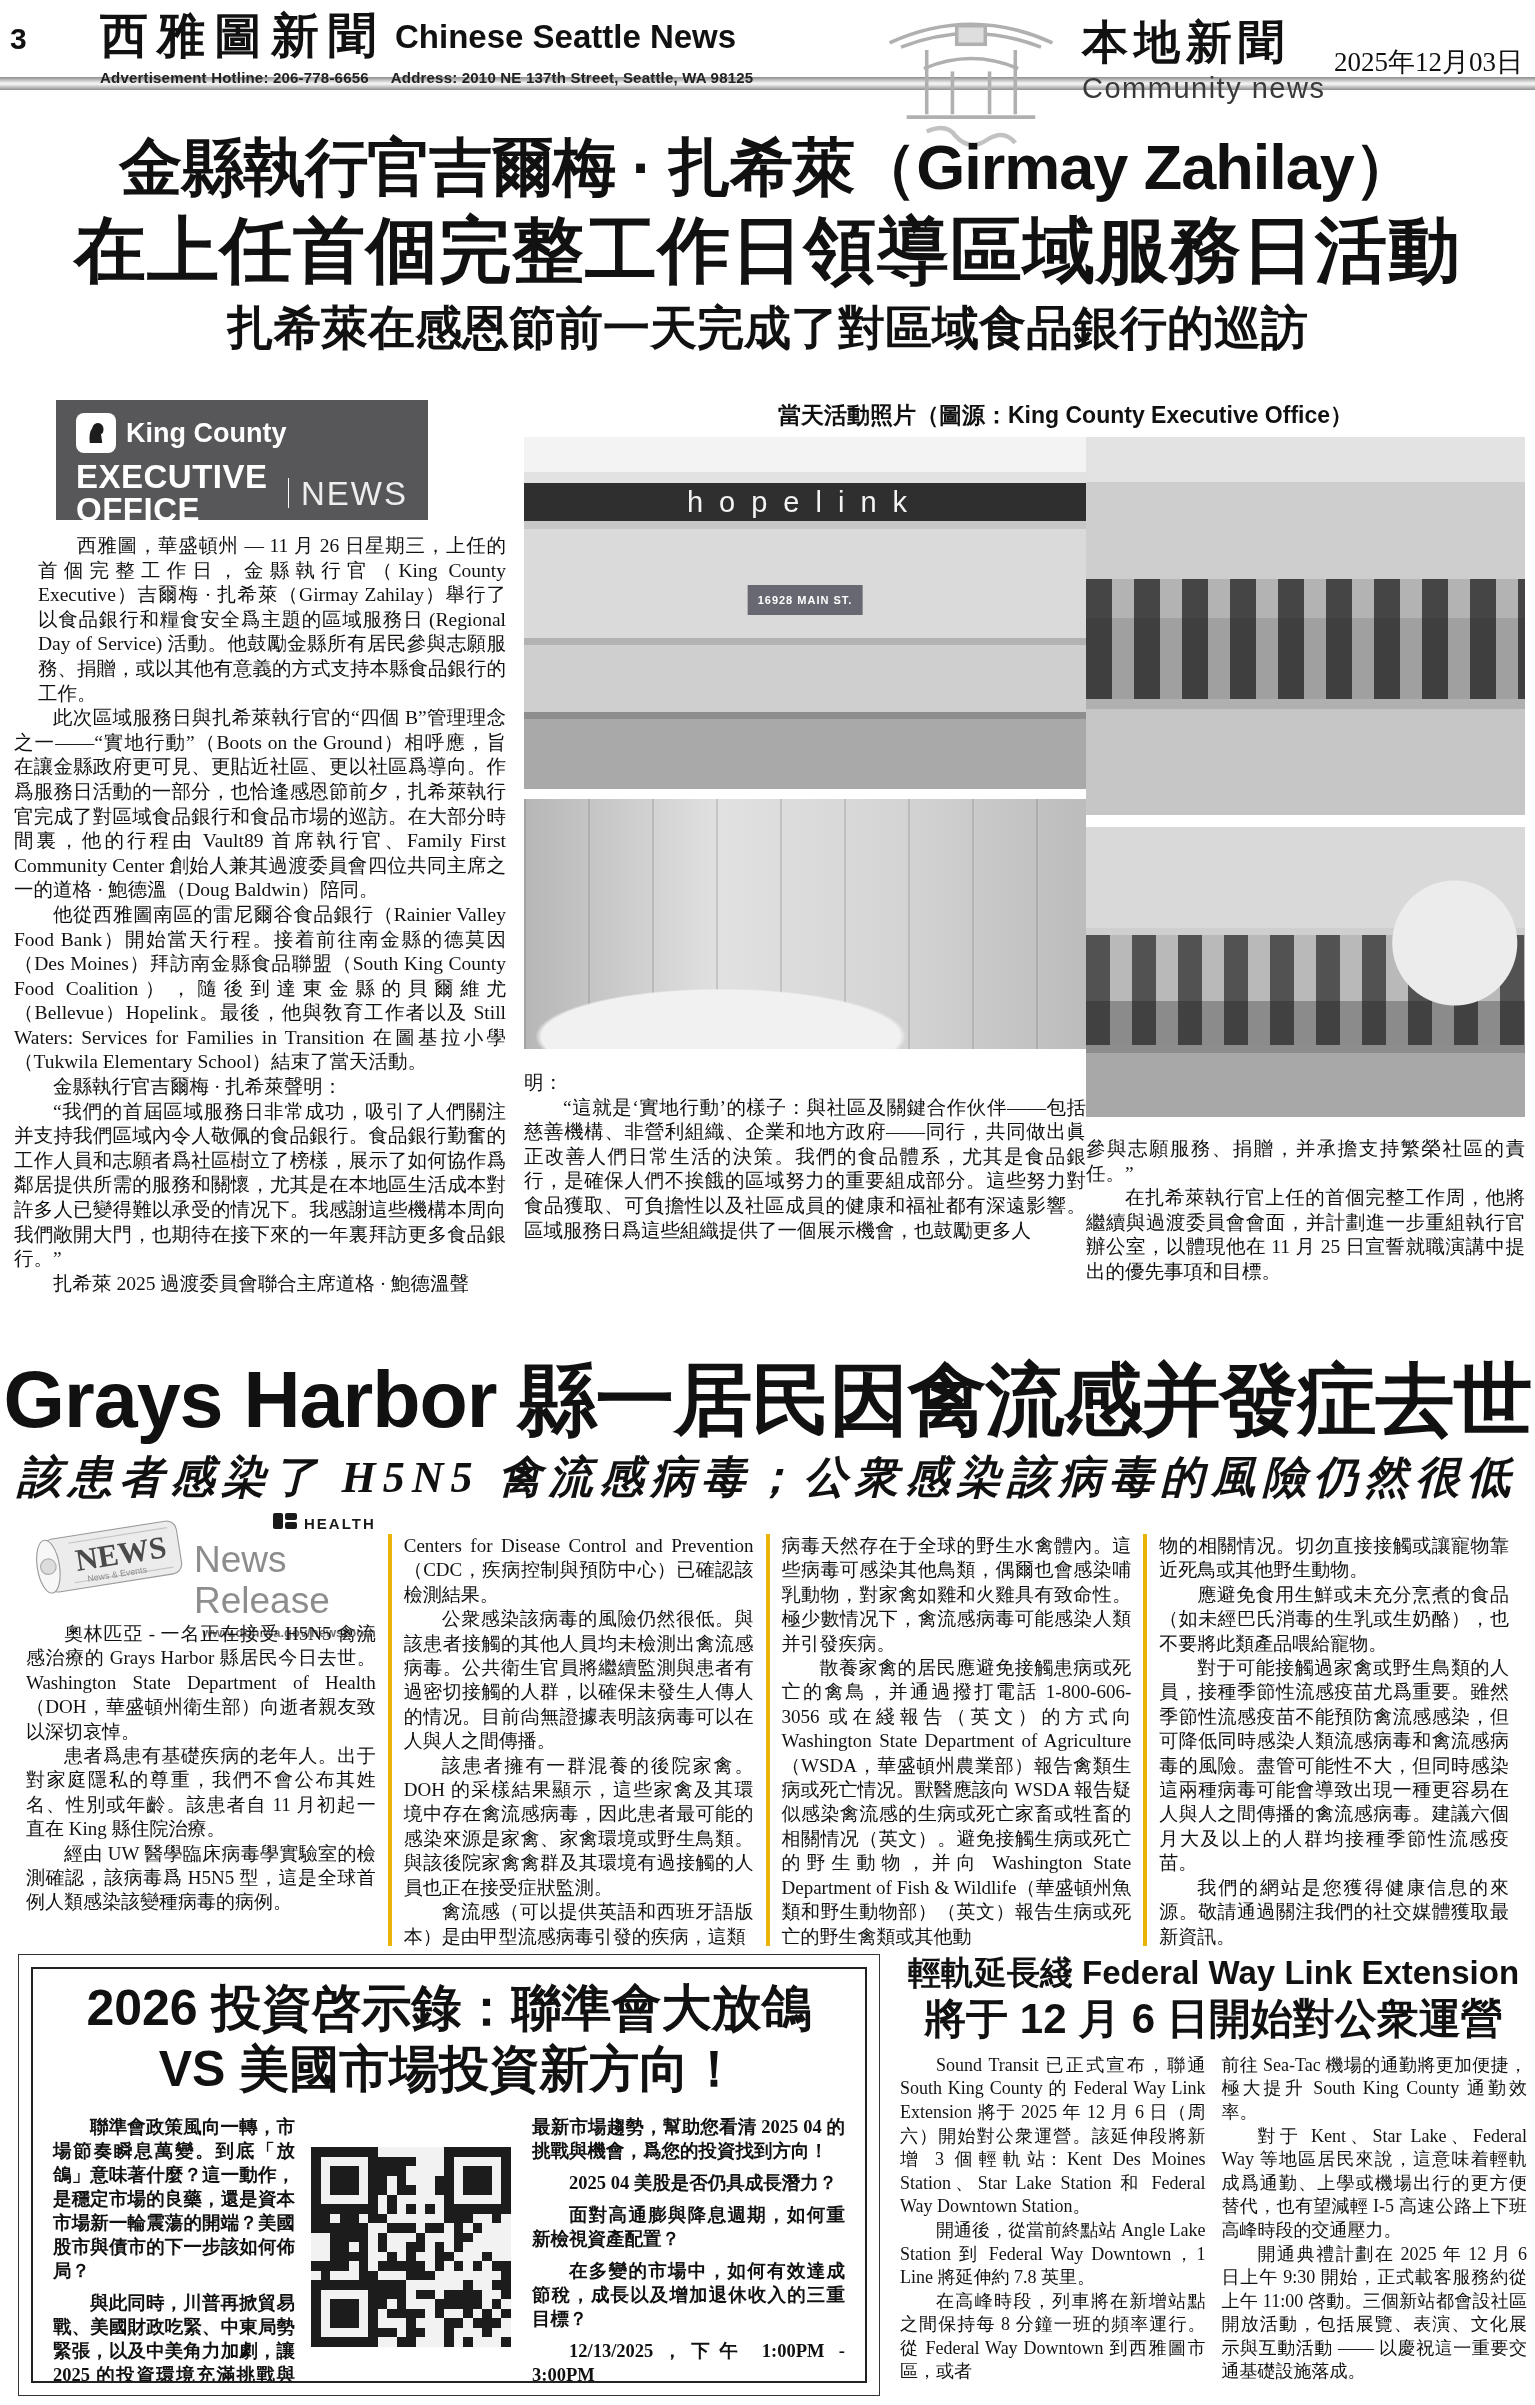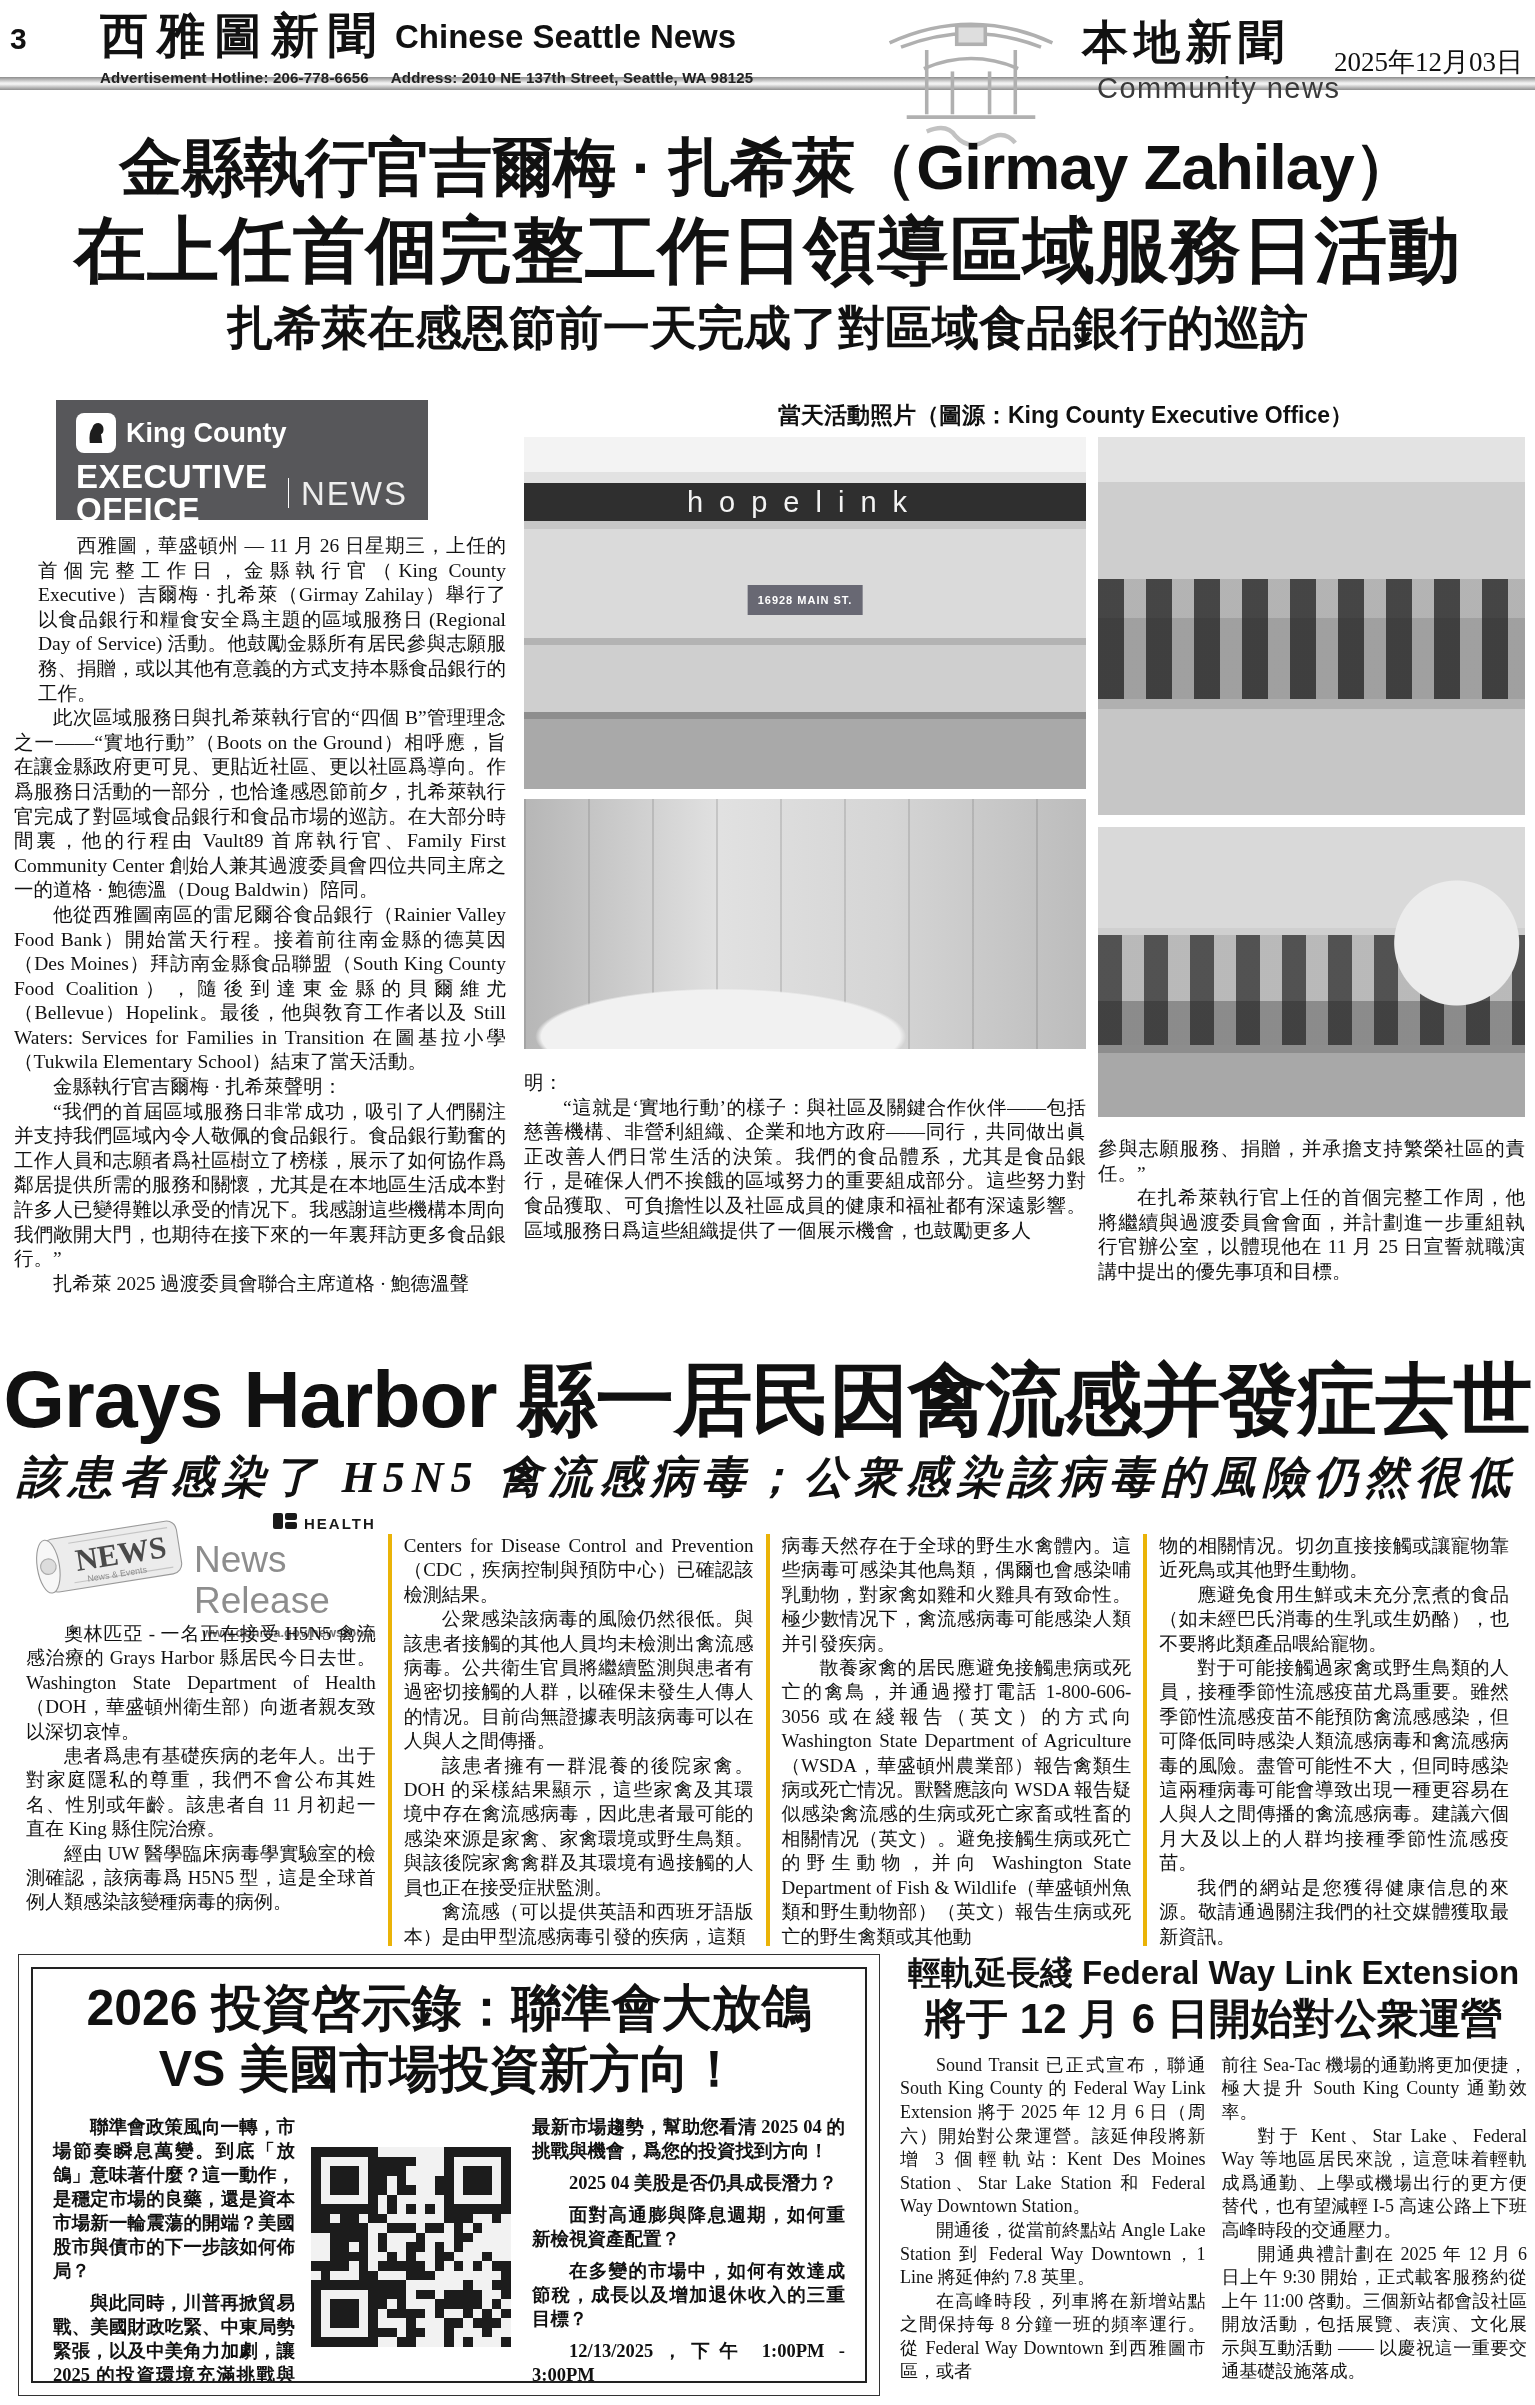--- a/index.html
+++ b/index.html
@@ -15,21 +15,21 @@
   .logo-cn{display:inline-block;font-family:"Liberation Sans",sans-serif;font-weight:900;
            font-size:48px;letter-spacing:9px;line-height:1;}
   .logo-en{display:inline-block;font-family:"Liberation Sans",sans-serif;font-weight:700;
            font-size:33px;margin-left:10px;vertical-align:4px;}
   .contact{font:700 15px "Liberation Sans",sans-serif;color:#222;margin-top:9px;letter-spacing:.2px;}
   .contact span{margin-right:22px;}
   .gate{position:absolute;left:878px;top:0;}
   .section-cn{position:absolute;left:1082px;top:12px;font-family:"Liberation Sans",sans-serif;
               font-weight:900;font-size:46px;letter-spacing:6px;}
   .section-en{position:absolute;left:1082px;top:72px;font-family:"Liberation Sans",sans-serif;
-              font-weight:400;font-size:29px;color:#3a3a3a;letter-spacing:1.5px;margin-left:15px;}
+              font-weight:400;font-size:29px;color:#3a3a3a;letter-spacing:1.5px;}
   .issue-date{position:absolute;right:12px;top:44px;font-size:27px;}
 
   
   .a1-head{position:absolute;top:116px;left:0;right:0;height:282px;text-align:center;}
   .a1-head .l1{margin:12px 0 0;font-family:"Liberation Sans",sans-serif;font-weight:900;
                font-size:63px;line-height:1.25;letter-spacing:-1px;}
   .a1-head .l2{margin:0;font-family:"Liberation Sans",sans-serif;font-weight:900;
                font-size:72px;line-height:1.2;letter-spacing:1px;}
   .a1-sub{margin-top:4px;font-family:"Liberation Sans",sans-serif;font-weight:800;font-size:47px;}
 
@@ -44,21 +44,21 @@
   .kc-org{font:700 27px "Liberation Sans",sans-serif;}
   .kc-bottom{margin-top:7px;display:flex;align-items:center;}
   .kc-office{font:800 33px/1 "Liberation Sans",sans-serif;letter-spacing:.5px;}
   .kc-sep{display:inline-block;width:2px;height:30px;background:#fff;margin:0 12px;}
   .kc-news{font:300 33px/1 "Liberation Sans",sans-serif;letter-spacing:2px;color:#eee;}
   .a1-body p{margin:0;font-size:19.5px;line-height:24.6px;text-align:justify;text-indent:2em;}
   .a1-body p.cont{text-indent:0;}
   .a1c1 p:first-of-type{margin-top:14px;margin-left:24px;}
   .a1right{flex:1;display:flex;flex-direction:column;min-width:0;}
   .photo-caption{font:700 23px "Liberation Sans",sans-serif;margin:0 0 6px 254px;}
-  .a1cols{display:flex;gap:12px;}
+  .a1cols{display:flex;}
   .a1c2{width:562px;flex:none;}
   .a1c3{flex:1;min-width:0;}
   .a1c2 .text{margin-top:22px;}
   .a1c3 .text{margin-top:20px;}
 
   
   .photo{position:relative;background-color:#ccc;overflow:hidden;}
   .ph1{height:352px;background:linear-gradient(180deg,#f3f3f3 0 10%,#e2e2e2 10% 13%,
        #2f2f2f 13% 24%,#c7c7c7 24% 26%,#dadada 26% 57%,#b3b3b3 57% 59%,
        #cfcfcf 59% 78%,#8e8e8e 78% 80%,#a9a9a9 80% 100%);}

